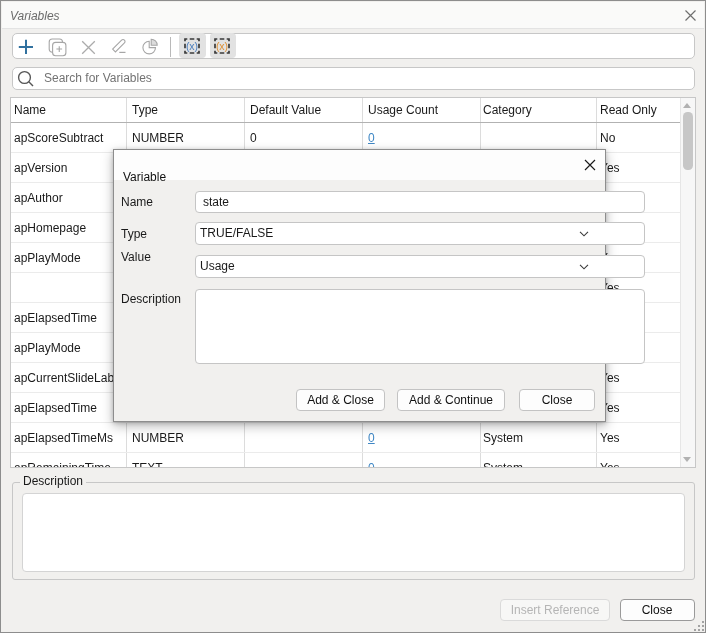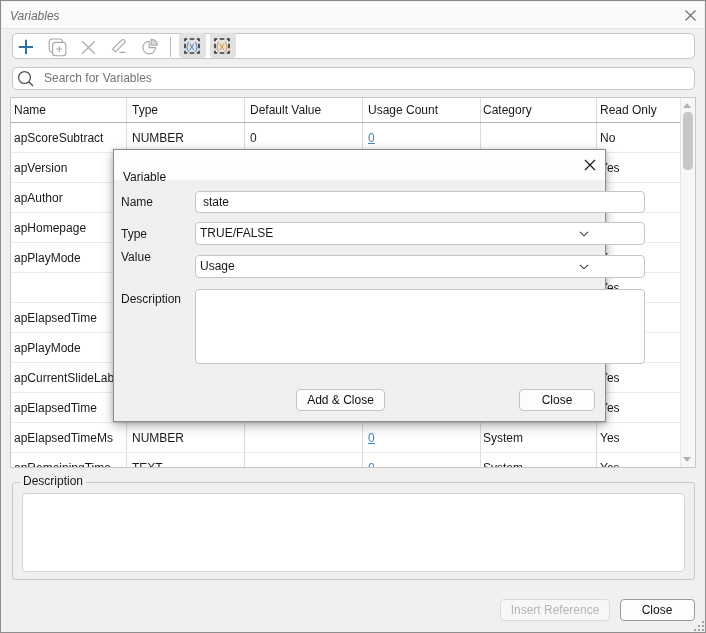--- a/index.html
+++ b/index.html
@@ -256,14 +256,15 @@
       <path d="M1 0.8 L5 4.8 L9 0.8" fill="none" stroke="#3a3a3a" stroke-width="1.1"></path>
     </svg>
   <div class="dlbl" style="top:100px">Value</div>
   <div class="dinp" style="top:105px;height:23px;padding-left:4px">Usage</div>
   <svg class="chev" style="left:465px;top:114px" width="10" height="6" viewBox="0 0 10 6">
       <path d="M1 0.8 L5 4.8 L9 0.8" fill="none" stroke="#3a3a3a" stroke-width="1.1"></path>
     </svg>
   <div class="dlbl" style="top:142px">Description</div>
   <div class="dinp" style="top:139px;height:75px"></div>
   <div class="btn" style="left:182px;top:239px;width:89px;height:22px;line-height:20px">Add &amp; Close</div>
+  <div class="btn" style="left:283px;top:239px;width:108px;height:22px;line-height:20px">Add &amp; Continue</div>
   <div class="btn" style="left:405px;top:239px;width:76px;height:22px;line-height:20px">Close</div>
 </div>
 
 </body></html>

